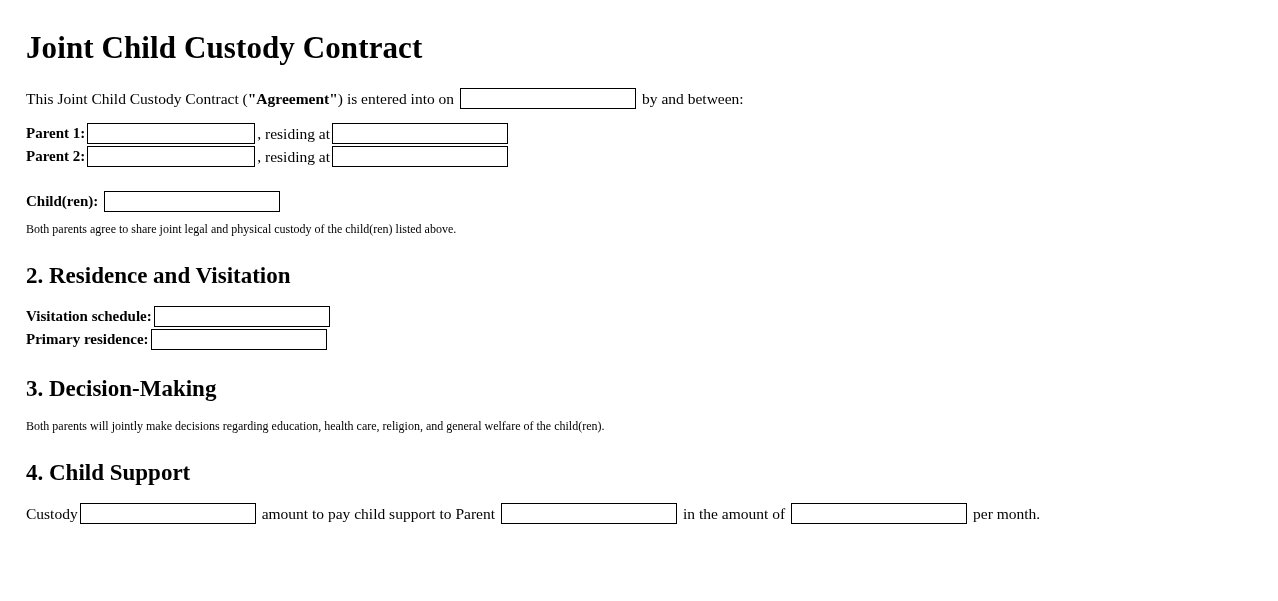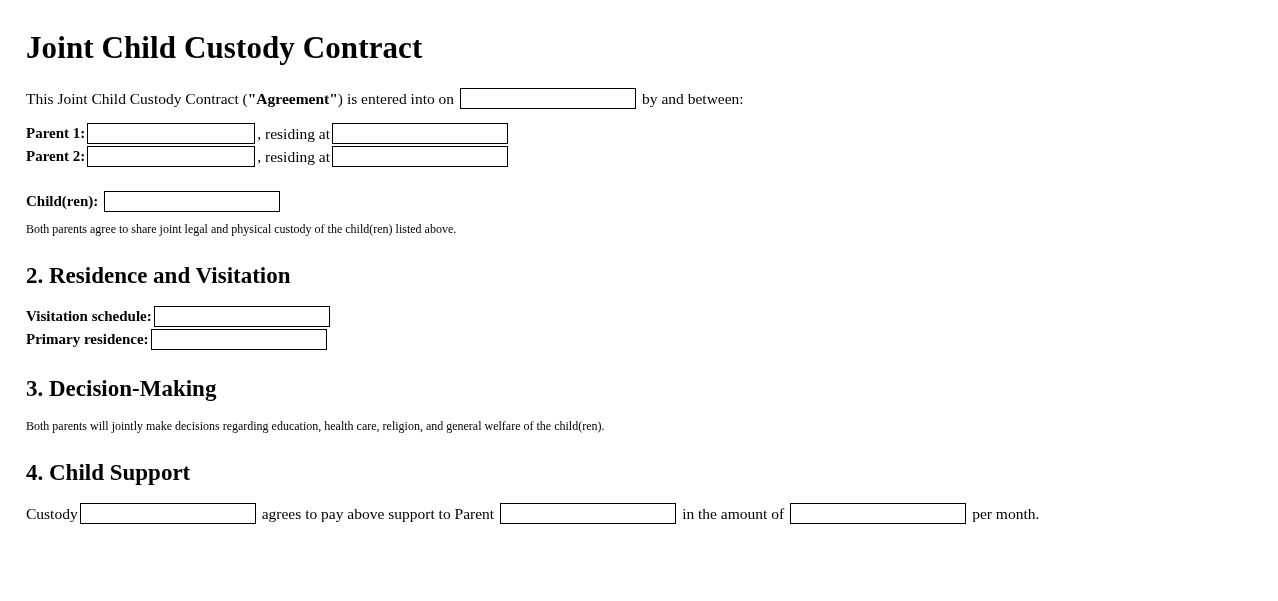--- a/index.html
+++ b/index.html
@@ -123,21 +123,21 @@
   </div>
 
   <h2 class="section-title">3. Decision-Making</h2>
   <p class="para">Both parents will jointly make decisions regarding education, health care, religion, and general welfare of the child(ren).</p>
 
   <h2 class="section-title">4. Child Support</h2>
   <div class="inline-row">
     <span class="txt">Custody</span>
     <input class="fld w-parent" type="text" value="" style="">
     <span class="spacer-sm"></span>
-    <span class="txt">agrees to pay above support to Parent</span>
+    <span class="txt">amount to pay child support to Parent</span>
     <span class="spacer-sm"></span>
     <input class="fld w-parent" type="text" value="" style="">
     <span class="spacer-sm"></span>
     <span class="txt">in the amount of</span>
     <span class="spacer-sm"></span>
     <input class="fld w-amount" type="text" value="" style="">
     <span class="spacer-sm"></span>
     <span class="txt">per month.</span>
   </div>
 

